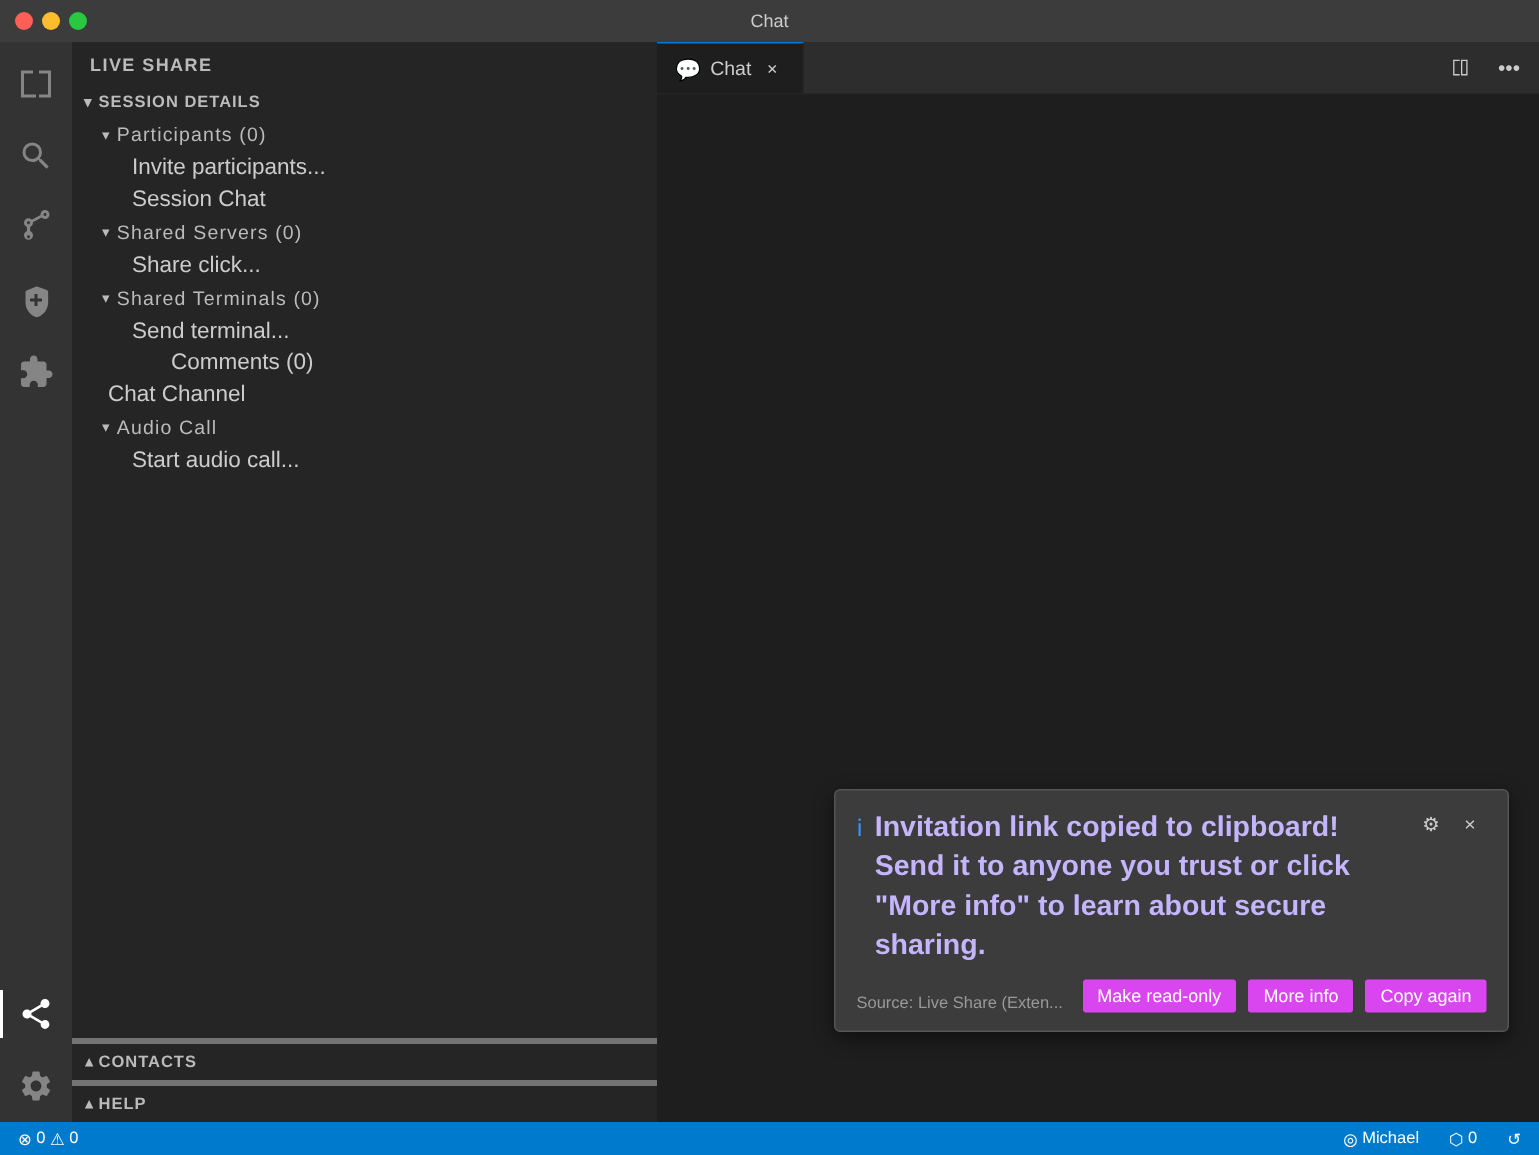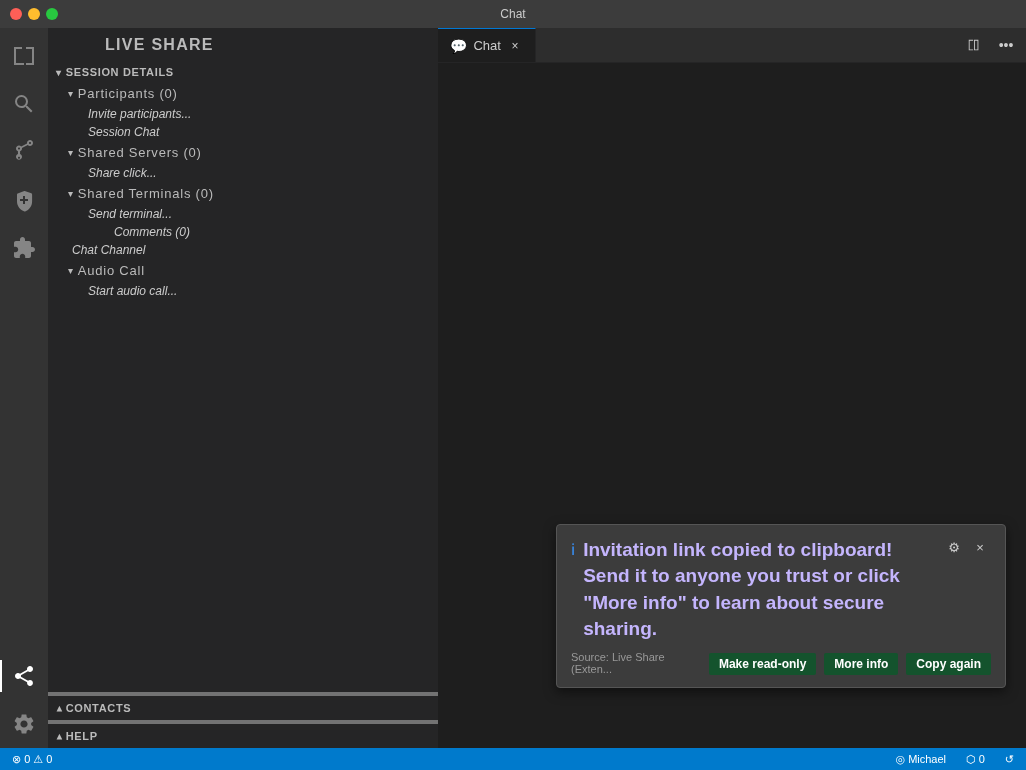--- a/index.html
+++ b/index.html
@@ -95,26 +95,25 @@
     .sidebar {
       width: 390px;
       background: #252526;
       display: flex;
       flex-direction: column;
       flex-shrink: 0;
       overflow: hidden;
     }
     .sidebar-header {
       padding: 8px 12px;
-      font-size: 16px;
+      font-size: 12px;
       font-weight: 700;
       letter-spacing: 0.08em;
       color: #bbbbbb;
       text-transform: uppercase;
-      margin-left: 45px;
     }
     .sidebar-content {
       flex: 1;
       overflow-y: auto;
       padding-bottom: 8px;
     }
     .section-header {
       display: flex;
       align-items: center;
       padding: 4px 8px;
@@ -130,25 +129,24 @@
       font-size: 10px;
       transition: transform 0.1s;
     }
     .chevron.open { transform: rotate(0deg); }
     .chevron.closed { transform: rotate(-90deg); }
 
     .tree-item {
       padding: 2px 8px 2px 28px;
       cursor: pointer;
       color: #cccccc;
-      font-size: 12px;
+      font-size: 15px;
       white-space: nowrap;
       overflow: hidden;
       text-overflow: ellipsis;
-      font-style: italic;
     }
     .tree-item.indent2 { padding-left: 40px; }
 
     .sidebar-footer {
       flex-shrink: 0;
     }
     .sidebar-section {
       border-top: 4px solid #737373;
     }
     .sidebar-section .section-header {
@@ -288,23 +286,22 @@
     }
     .notif-btn {
       padding: 4px 10px;
       border: none;
       border-radius: 2px;
       cursor: pointer;
       font-size: 12px;
       font-family: inherit;
     }
     .notif-btn-secondary {
-      background: #14532d;
+      background: #d946ef;
       color: #ffffff;
-      font-weight: bold;
     }
 
     
     .status-bar {
       height: 22px;
       background: #007acc;
       display: flex;
       align-items: center;
       padding: 0 8px;
       flex-shrink: 0;

